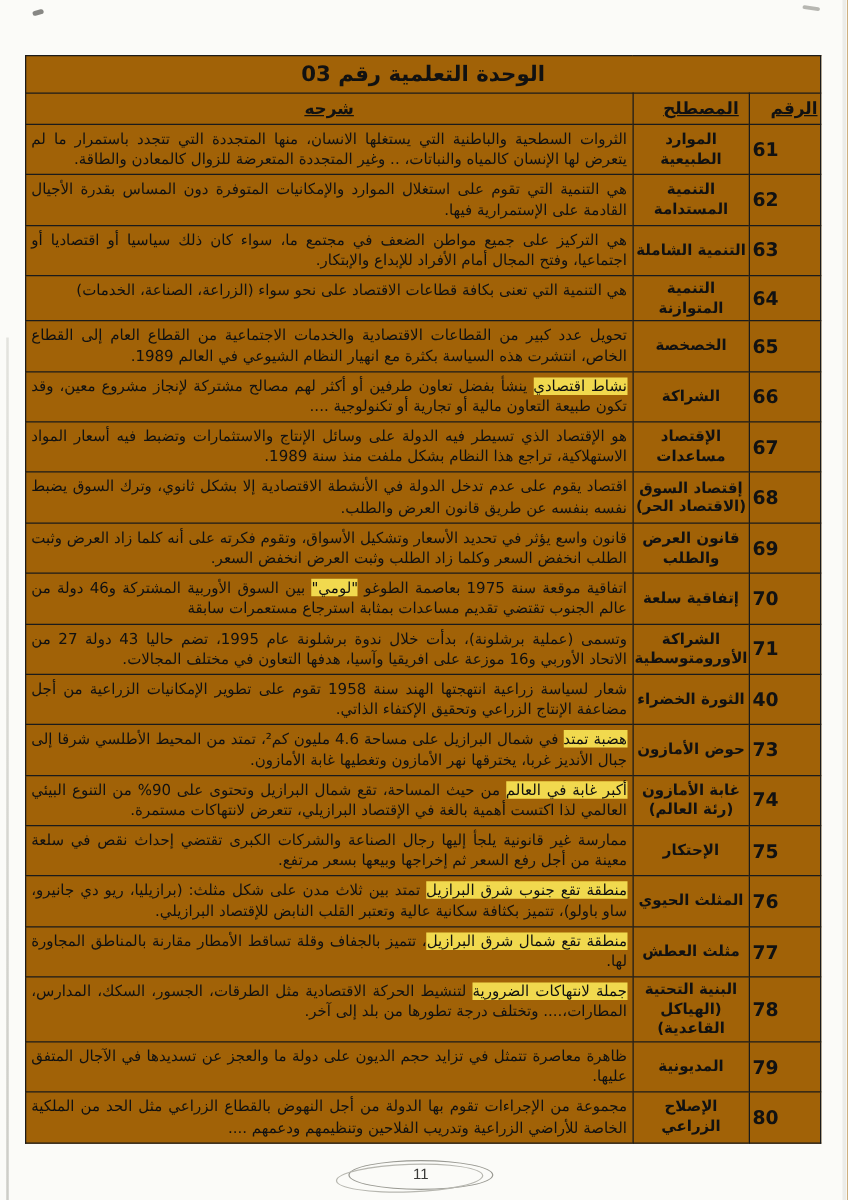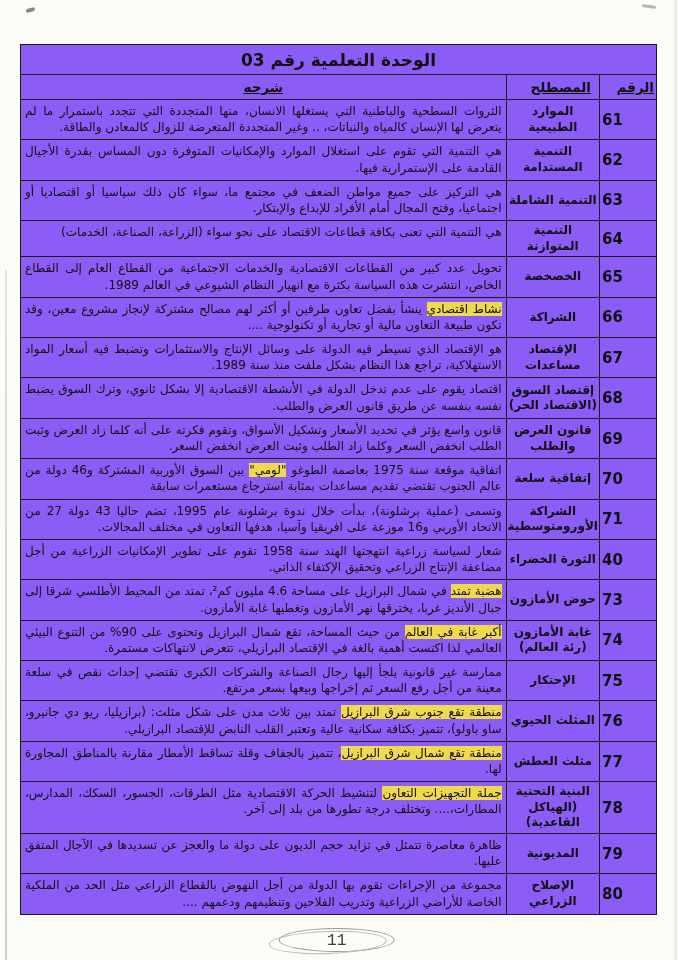--- a/index.html
+++ b/index.html
@@ -29,21 +29,21 @@
     position:absolute;right:22px;top:5px;width:14px;height:3px;
     background:#8a8a84;border-radius:2px;transform:rotate(8deg);opacity:.6;
   }
   .frame{
     position:absolute;top:44px;left:20px;right:21px;
   }
   table{
     width:100%;
     border-collapse:collapse;
     direction:rtl;
-    background:#8b5cf6;
+    background:#a16207;
     padding-left:24px;
   }
   td,th{
     border:1.6px solid #1b1b1b;
     vertical-align:top;
   }
   .title-cell{
     text-align:center;
     font-weight:bold;
     font-size:17px;
@@ -94,22 +94,22 @@
     border-radius:50%;
   }
   .ellipse2{
     position:absolute;left:-10px;right:8px;top:3px;bottom:-2px;
     border:1px solid #b7b7b0;
     border-radius:50%;
     transform:rotate(-2deg);
   }
   .pagenum{
     position:absolute;width:100%;text-align:center;top:4px;
-    font-size:16px;color:#3a3a38;
-    font-family:Liberation Mono, monospace;
+    font-size:12px;color:#3a3a38;
+    font-family:Liberation Sans, sans-serif;
   }
 </style>
 </head>
 <body>
 
 <div class="scan-shadow-left"></div>
 <div class="scan-shadow-right"></div>
 <div class="scan-artifact-tl"></div>
 <div class="scan-artifact-tr"></div>
 
@@ -212,21 +212,21 @@
           <td class="exp-cell"><span class="hl">منطقة تقع جنوب شرق البرازيل</span><span> تمتد بين ثلاث مدن على شكل مثلث: (برازيليا، ريو دي جانيرو، ساو باولو)، تتميز بكثافة سكانية عالية وتعتبر القلب النابض للإقتصاد البرازيلي.</span></td>
         </tr>
         <tr>
           <td class="num-cell">77</td>
           <td class="term-cell">مثلث العطش</td>
           <td class="exp-cell"><span class="hl">منطقة تقع شمال شرق البرازيل</span><span>، تتميز بالجفاف وقلة تساقط الأمطار مقارنة بالمناطق المجاورة لها.</span></td>
         </tr>
         <tr>
           <td class="num-cell">78</td>
           <td class="term-cell">البنية التحتية (الهياكل القاعدية)</td>
-          <td class="exp-cell"><span class="hl">جملة التجهيزات التعاون</span><span> لتنشيط الحركة الاقتصادية مثل الطرقات، الجسور، السكك، المدارس، المطارات،.... وتختلف درجة تطورها من بلد إلى آخر.</span></td>
+          <td class="exp-cell"><span class="hl">جملة لانتهاكات الضرورية</span><span> لتنشيط الحركة الاقتصادية مثل الطرقات، الجسور، السكك، المدارس، المطارات،.... وتختلف درجة تطورها من بلد إلى آخر.</span></td>
         </tr>
         <tr>
           <td class="num-cell">79</td>
           <td class="term-cell">المديونية</td>
           <td class="exp-cell"><span>ظاهرة معاصرة تتمثل في تزايد حجم الديون على دولة ما والعجز عن تسديدها في الآجال المتفق عليها.</span></td>
         </tr>
         <tr>
           <td class="num-cell">80</td>
           <td class="term-cell">الإصلاح الزراعي</td>
           <td class="exp-cell"><span>مجموعة من الإجراءات تقوم بها الدولة من أجل النهوض بالقطاع الزراعي مثل الحد من الملكية الخاصة للأراضي الزراعية وتدريب الفلاحين وتنظيمهم ودعمهم ....</span></td>

